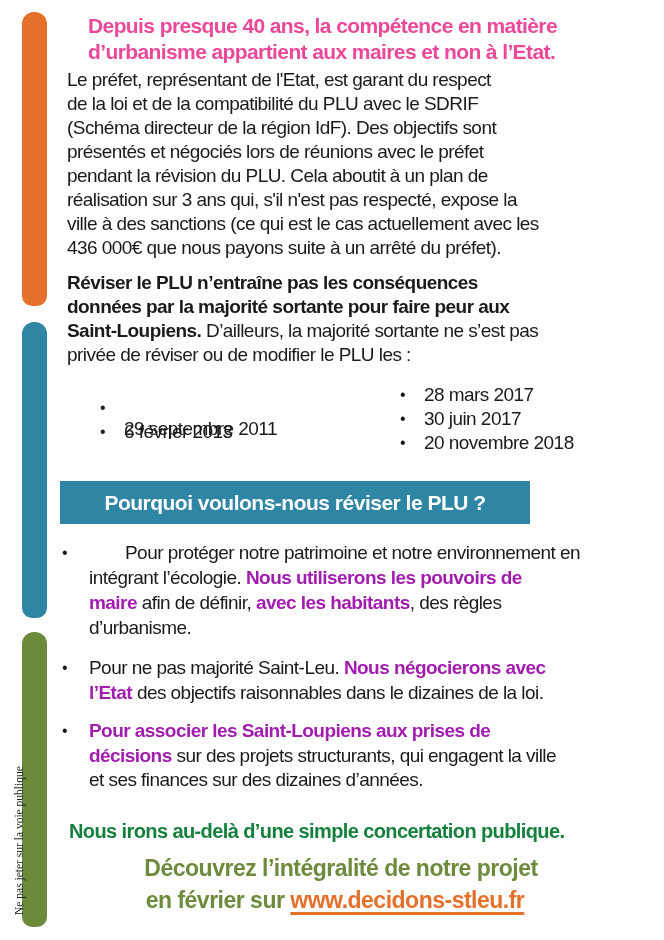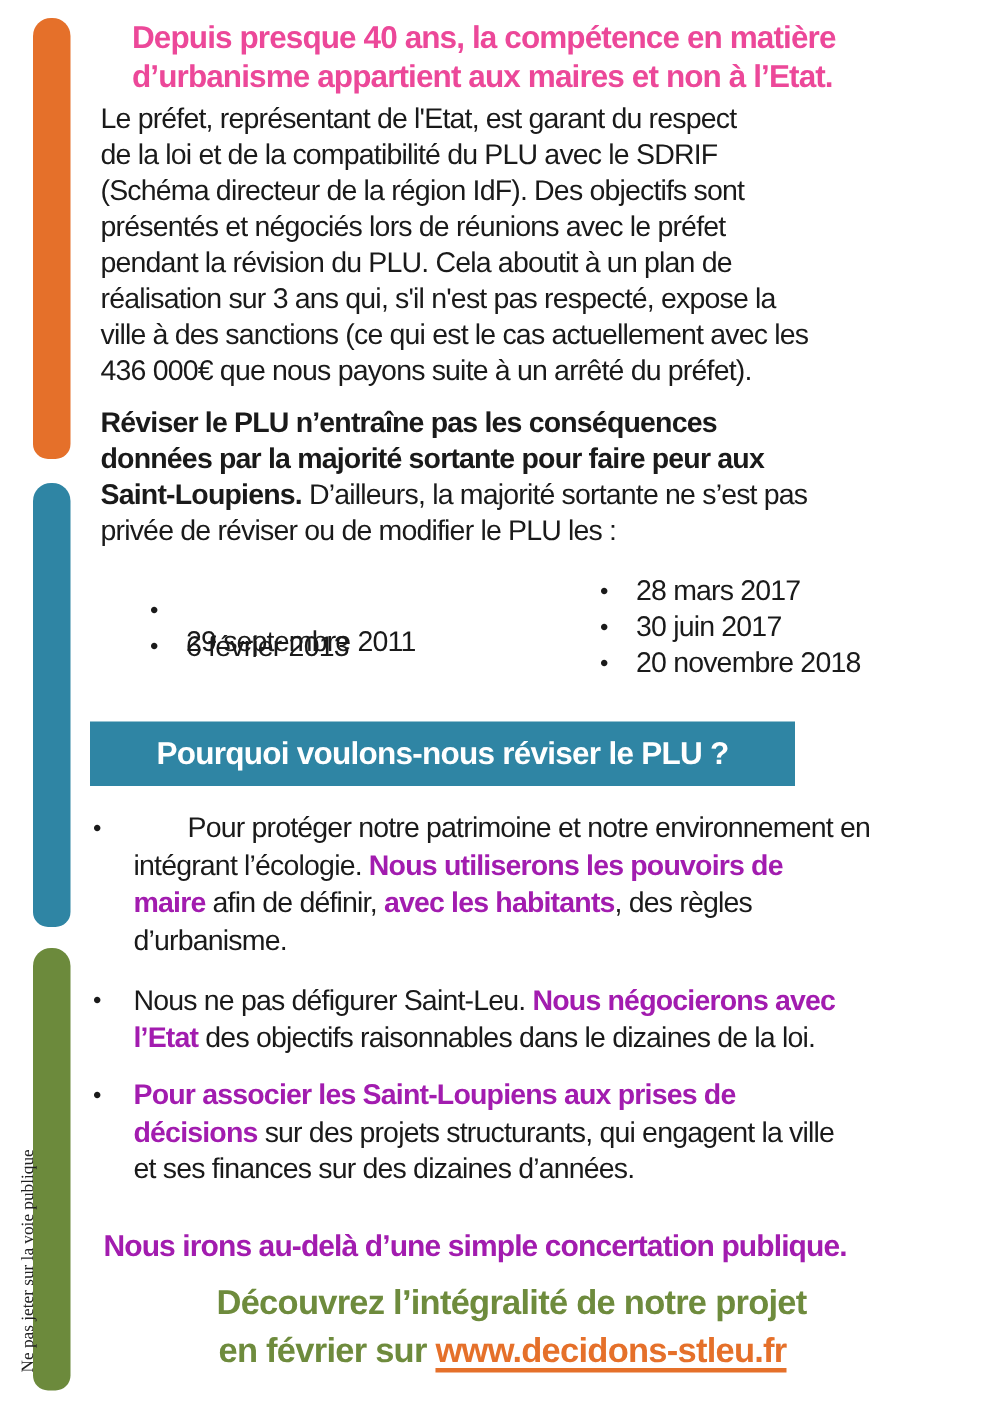--- a/index.html
+++ b/index.html
@@ -13,21 +13,21 @@
           font-family: "Liberation Serif", "DejaVu Serif", serif; font-size: 11.5px; color: #222; white-space: nowrap; }
   .line { position: absolute; white-space: nowrap; }
   .title { font-weight: bold; color: #ec4899; font-size: 21px; letter-spacing: -0.6px; }
   .body { font-size: 19px; letter-spacing: -0.55px; }
   .b { font-weight: bold; }
   .hl { font-weight: bold; color: #a21caf; }
   .bullet-dot { position: absolute; font-size: 16px; }
   .banner { position: absolute; left: 60px; top: 481px; width: 470px; height: 43px; background: #2f85a4;
             color: #ffffff; font-weight: bold; font-size: 21px; letter-spacing: -0.5px;
             display: flex; align-items: center; justify-content: center; }
-  .closing { font-weight: bold; font-size: 20px; letter-spacing: -0.6px; color: #a21caf; }
+  .closing { font-weight: bold; font-size: 20px; letter-spacing: -0.6px; color: #15803d; }
   .cta { font-weight: bold; font-size: 23px; letter-spacing: -0.5px; color: #6e8b3d; }
   .url { color: #e5702a; text-decoration: underline; text-decoration-thickness: 3px; text-underline-offset: 4px; }
 </style>
 </head>
 <body>
 
 <div class="bar orange"></div>
 <div class="bar blue"></div>
 <div class="bar green"></div>
 <div class="vert">Ne pas jeter sur la voie publique</div>
@@ -75,21 +75,21 @@
 <div>
   <div class="bullet-dot" style="left:62px; top:544px;">•</div>
   <div class="line body" style="left:89px; top:542px;margin-left:36px;">Pour protéger notre patrimoine et notre environnement en</div>
   <div class="line body" style="left:89px; top:567px;"><span>intégrant l’écologie. </span><span class="hl">Nous utiliserons les pouvoirs de</span></div>
   <div class="line body" style="left:89px; top:592px;"><span class="hl">maire</span><span> afin de définir, </span><span class="hl">avec les habitants</span><span>, des règles</span></div>
   <div class="line body" style="left:89px; top:617px;">d’urbanisme.</div>
 </div>
 
 <div>
   <div class="bullet-dot" style="left:62px; top:659px;">•</div>
-  <div class="line body" style="left:89px; top:657px;"><span>Nous ne pas défigurer Saint-Leu. </span><span class="hl">Nous négocierons avec</span></div>
+  <div class="line body" style="left:89px; top:657px;"><span>Pour ne pas majorité Saint-Leu. </span><span class="hl">Nous négocierons avec</span></div>
   <div class="line body" style="left:89px; top:682px;"><span class="hl">l’Etat</span><span> des objectifs raisonnables dans le dizaines de la loi.</span></div>
 </div>
 
 <div>
   <div class="bullet-dot" style="left:62px; top:722px;">•</div>
   <div class="line body hl" style="left:89px; top:720px;">Pour associer les Saint-Loupiens aux prises de</div>
   <div class="line body" style="left:89px; top:745px;text-align:right;"><span class="hl">décisions</span><span> sur des projets structurants, qui engagent la ville</span></div>
   <div class="line body" style="left:89px; top:769px;">et ses finances sur des dizaines d’années.</div>
 </div>
 

